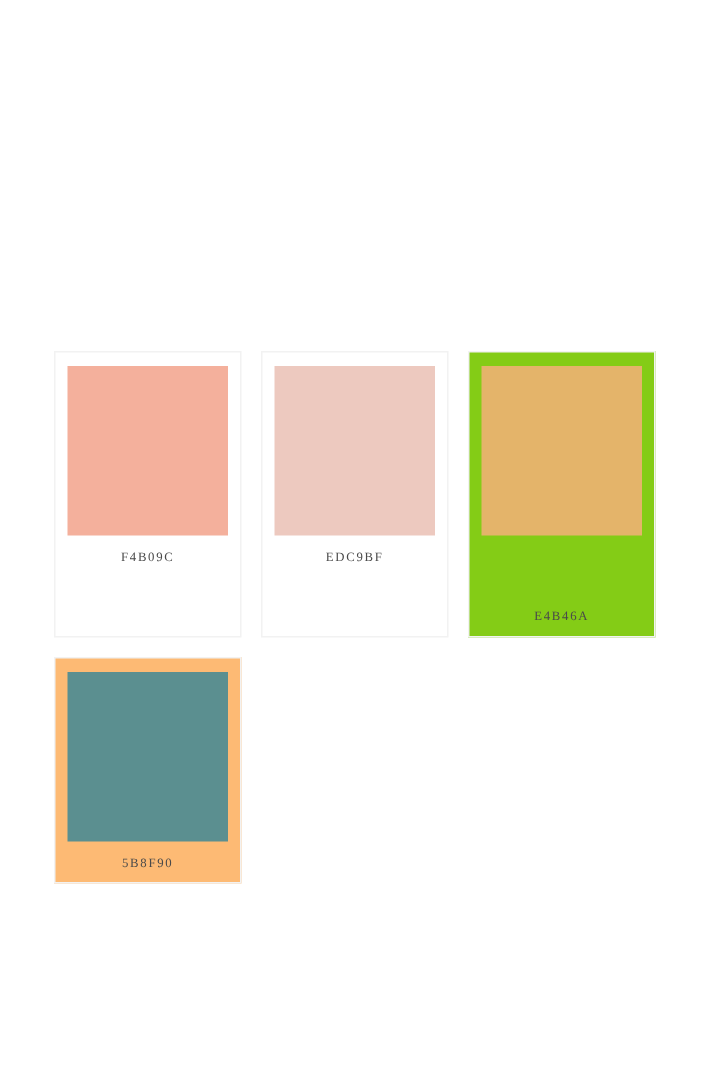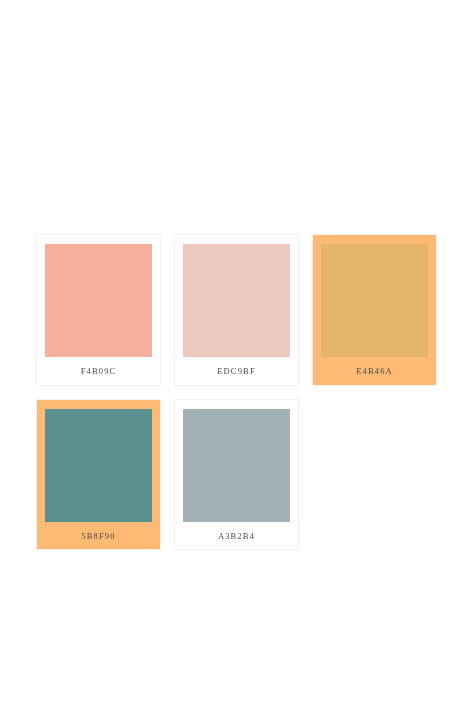--- a/index.html
+++ b/index.html
@@ -71,30 +71,26 @@
     <div class="swatch-card" style="background: rgb(255, 255, 255); border-color: rgb(242, 242, 242);">
       <span class="swatch-chip" style="background:#F4B09C;"></span>
       <span class="swatch-label" style="color: rgb(74, 74, 74);">F4B09C</span>
     </div>
 
     <div class="swatch-card" style="background: rgb(255, 255, 255); border-color: rgb(242, 242, 242);">
       <span class="swatch-chip" style="background:#EDC9BF;"></span>
       <span class="swatch-label" style="color: rgb(74, 74, 74); text-align: center;">EDC9BF</span>
     </div>
 
-    <div class="swatch-card" style="background: #fdba74; border-color: rgb(242, 242, 242);">
+    <div class="swatch-card" style="background: #84cc16; border-color: rgb(242, 242, 242); gap: 39px;">
       <span class="swatch-chip" style="background:#E4B46A;"></span>
       <span class="swatch-label" style="color: rgb(74, 74, 74);">E4B46A</span>
     </div>
 
     <div class="swatch-card" style="background: #fdba74; border-color: rgb(242, 242, 242);">
       <span class="swatch-chip" style="background:#5B8F90;"></span>
       <span class="swatch-label" style="color: rgb(74, 74, 74);">5B8F90</span>
     </div>
 
 
-    <div class="swatch-card" style="background: rgb(255, 255, 255); border-color: rgb(242, 242, 242);">
-      <span class="swatch-chip" style="background:#A3B2B4;"></span>
-      <span class="swatch-label" style="color: rgb(74, 74, 74);">A3B2B4</span>
-    </div>
 
   </div>
 </div>
 
 </body></html>

